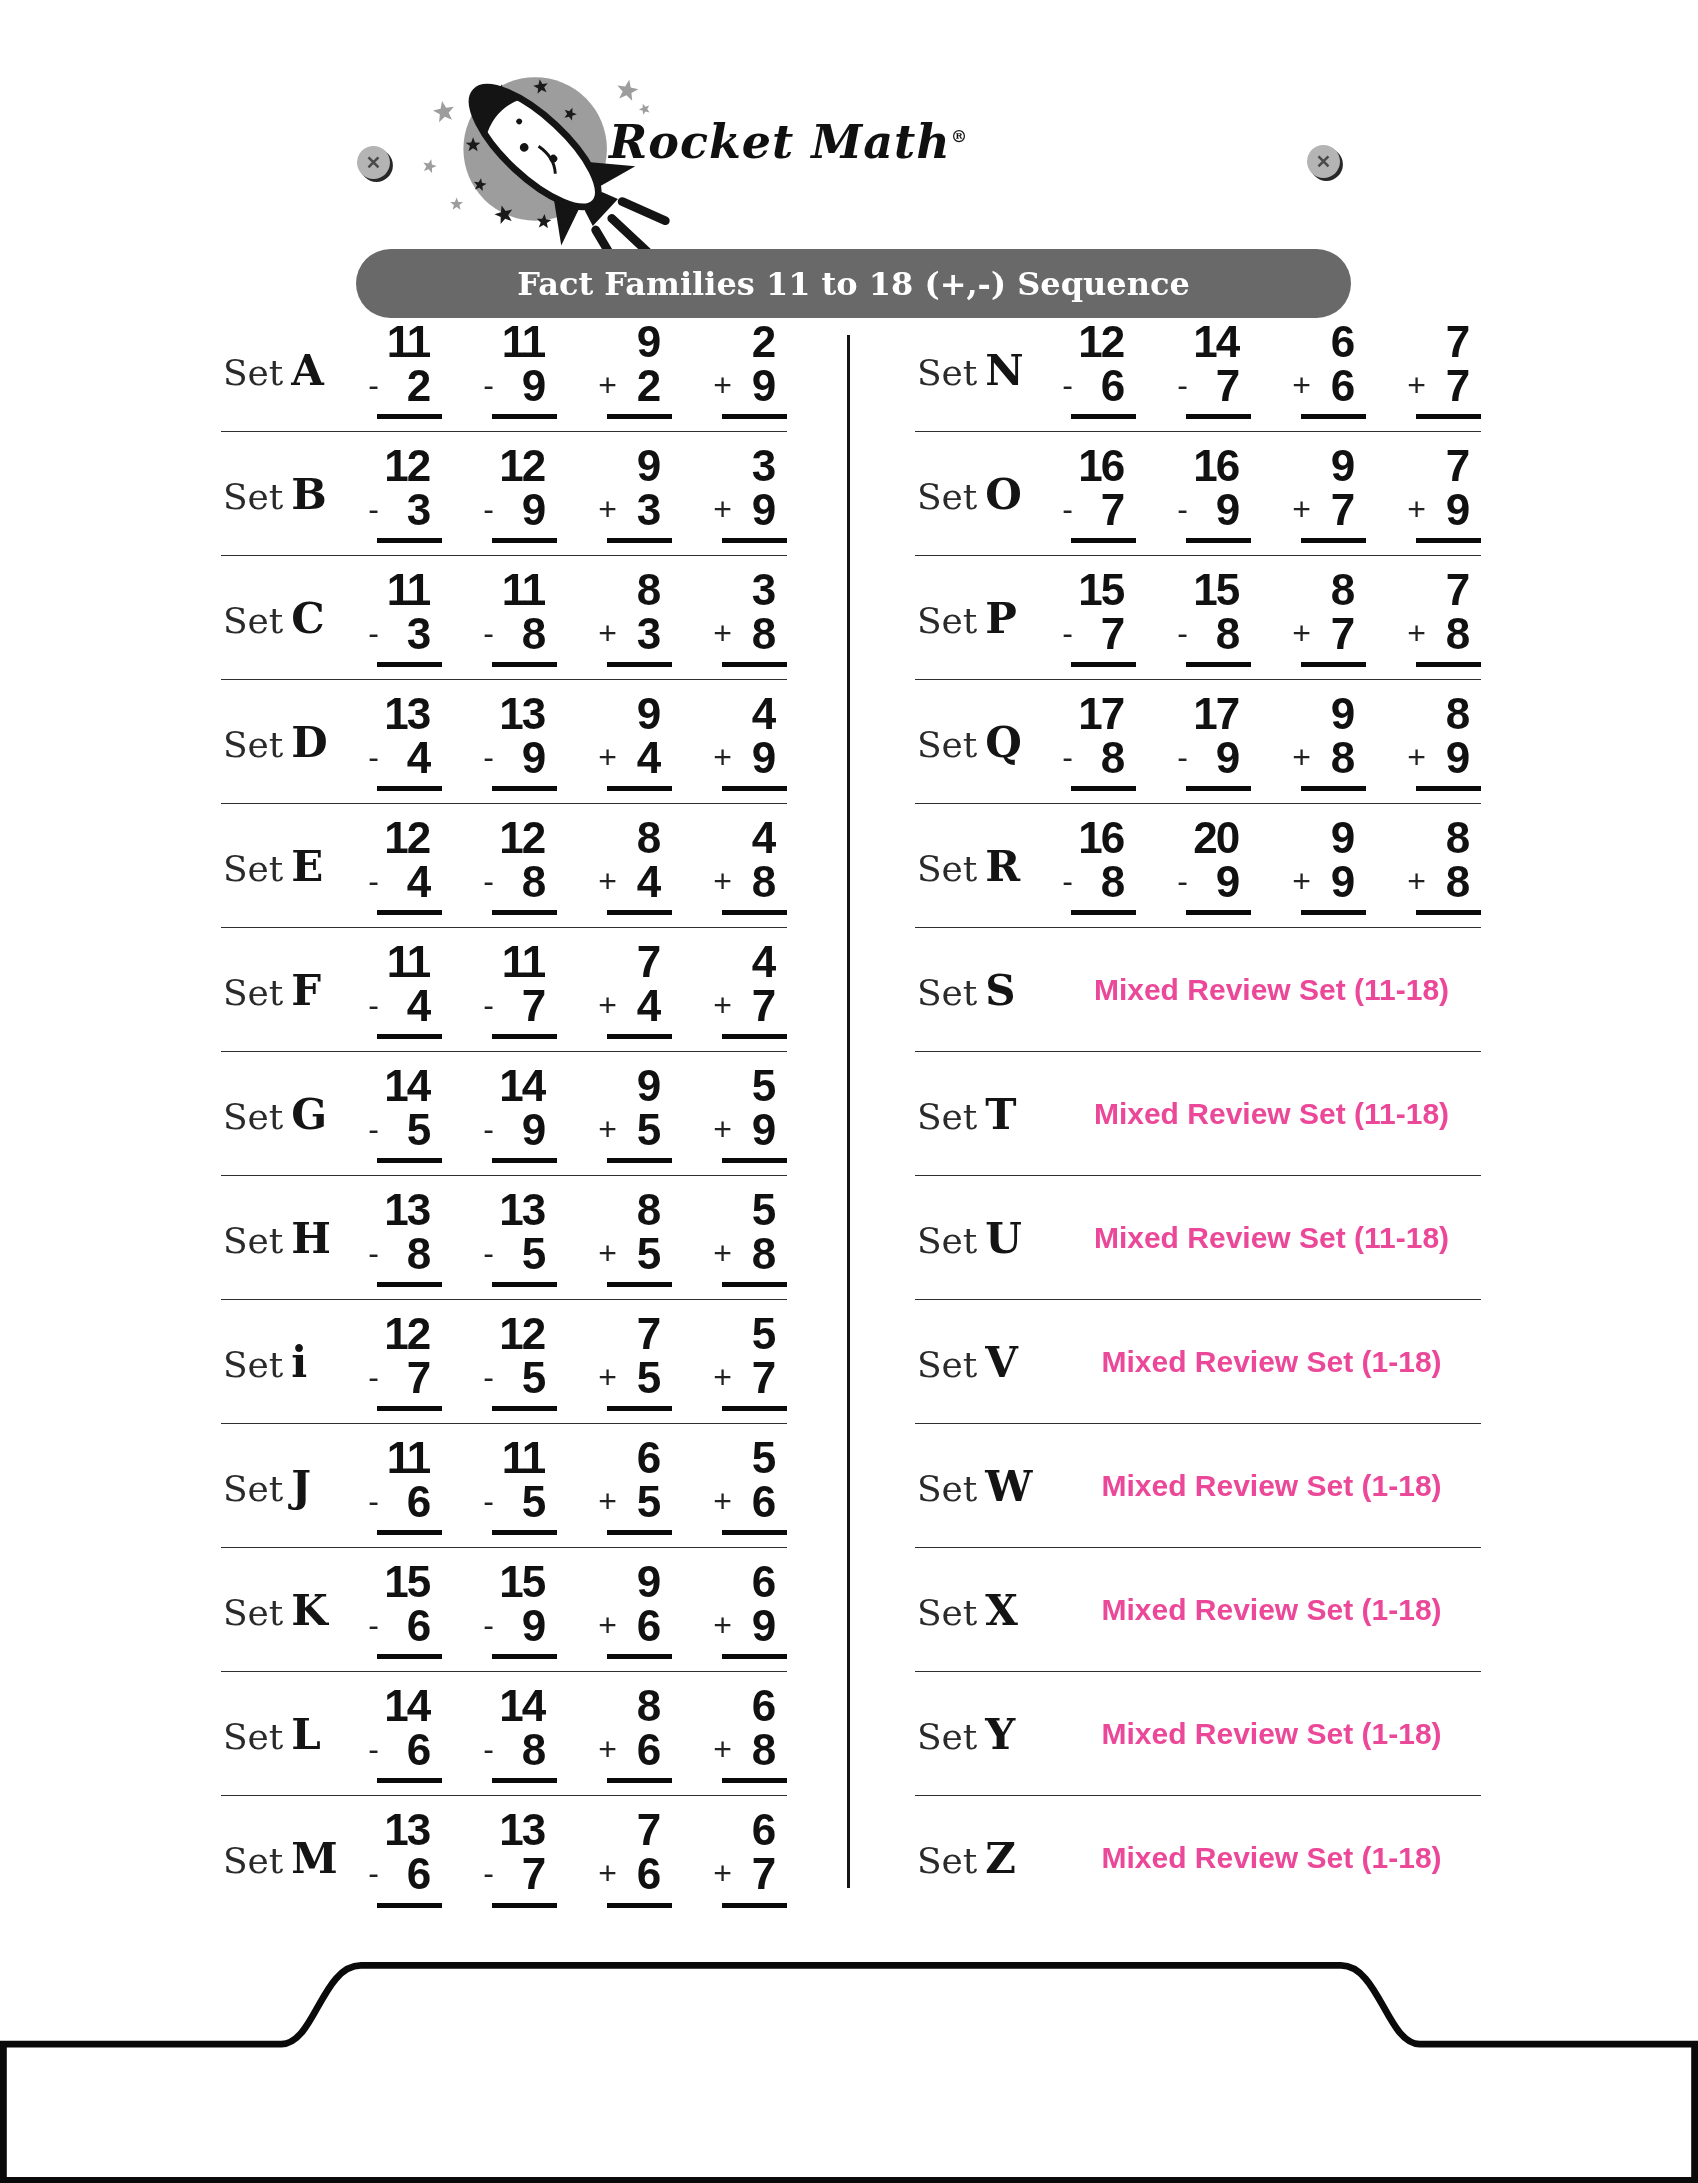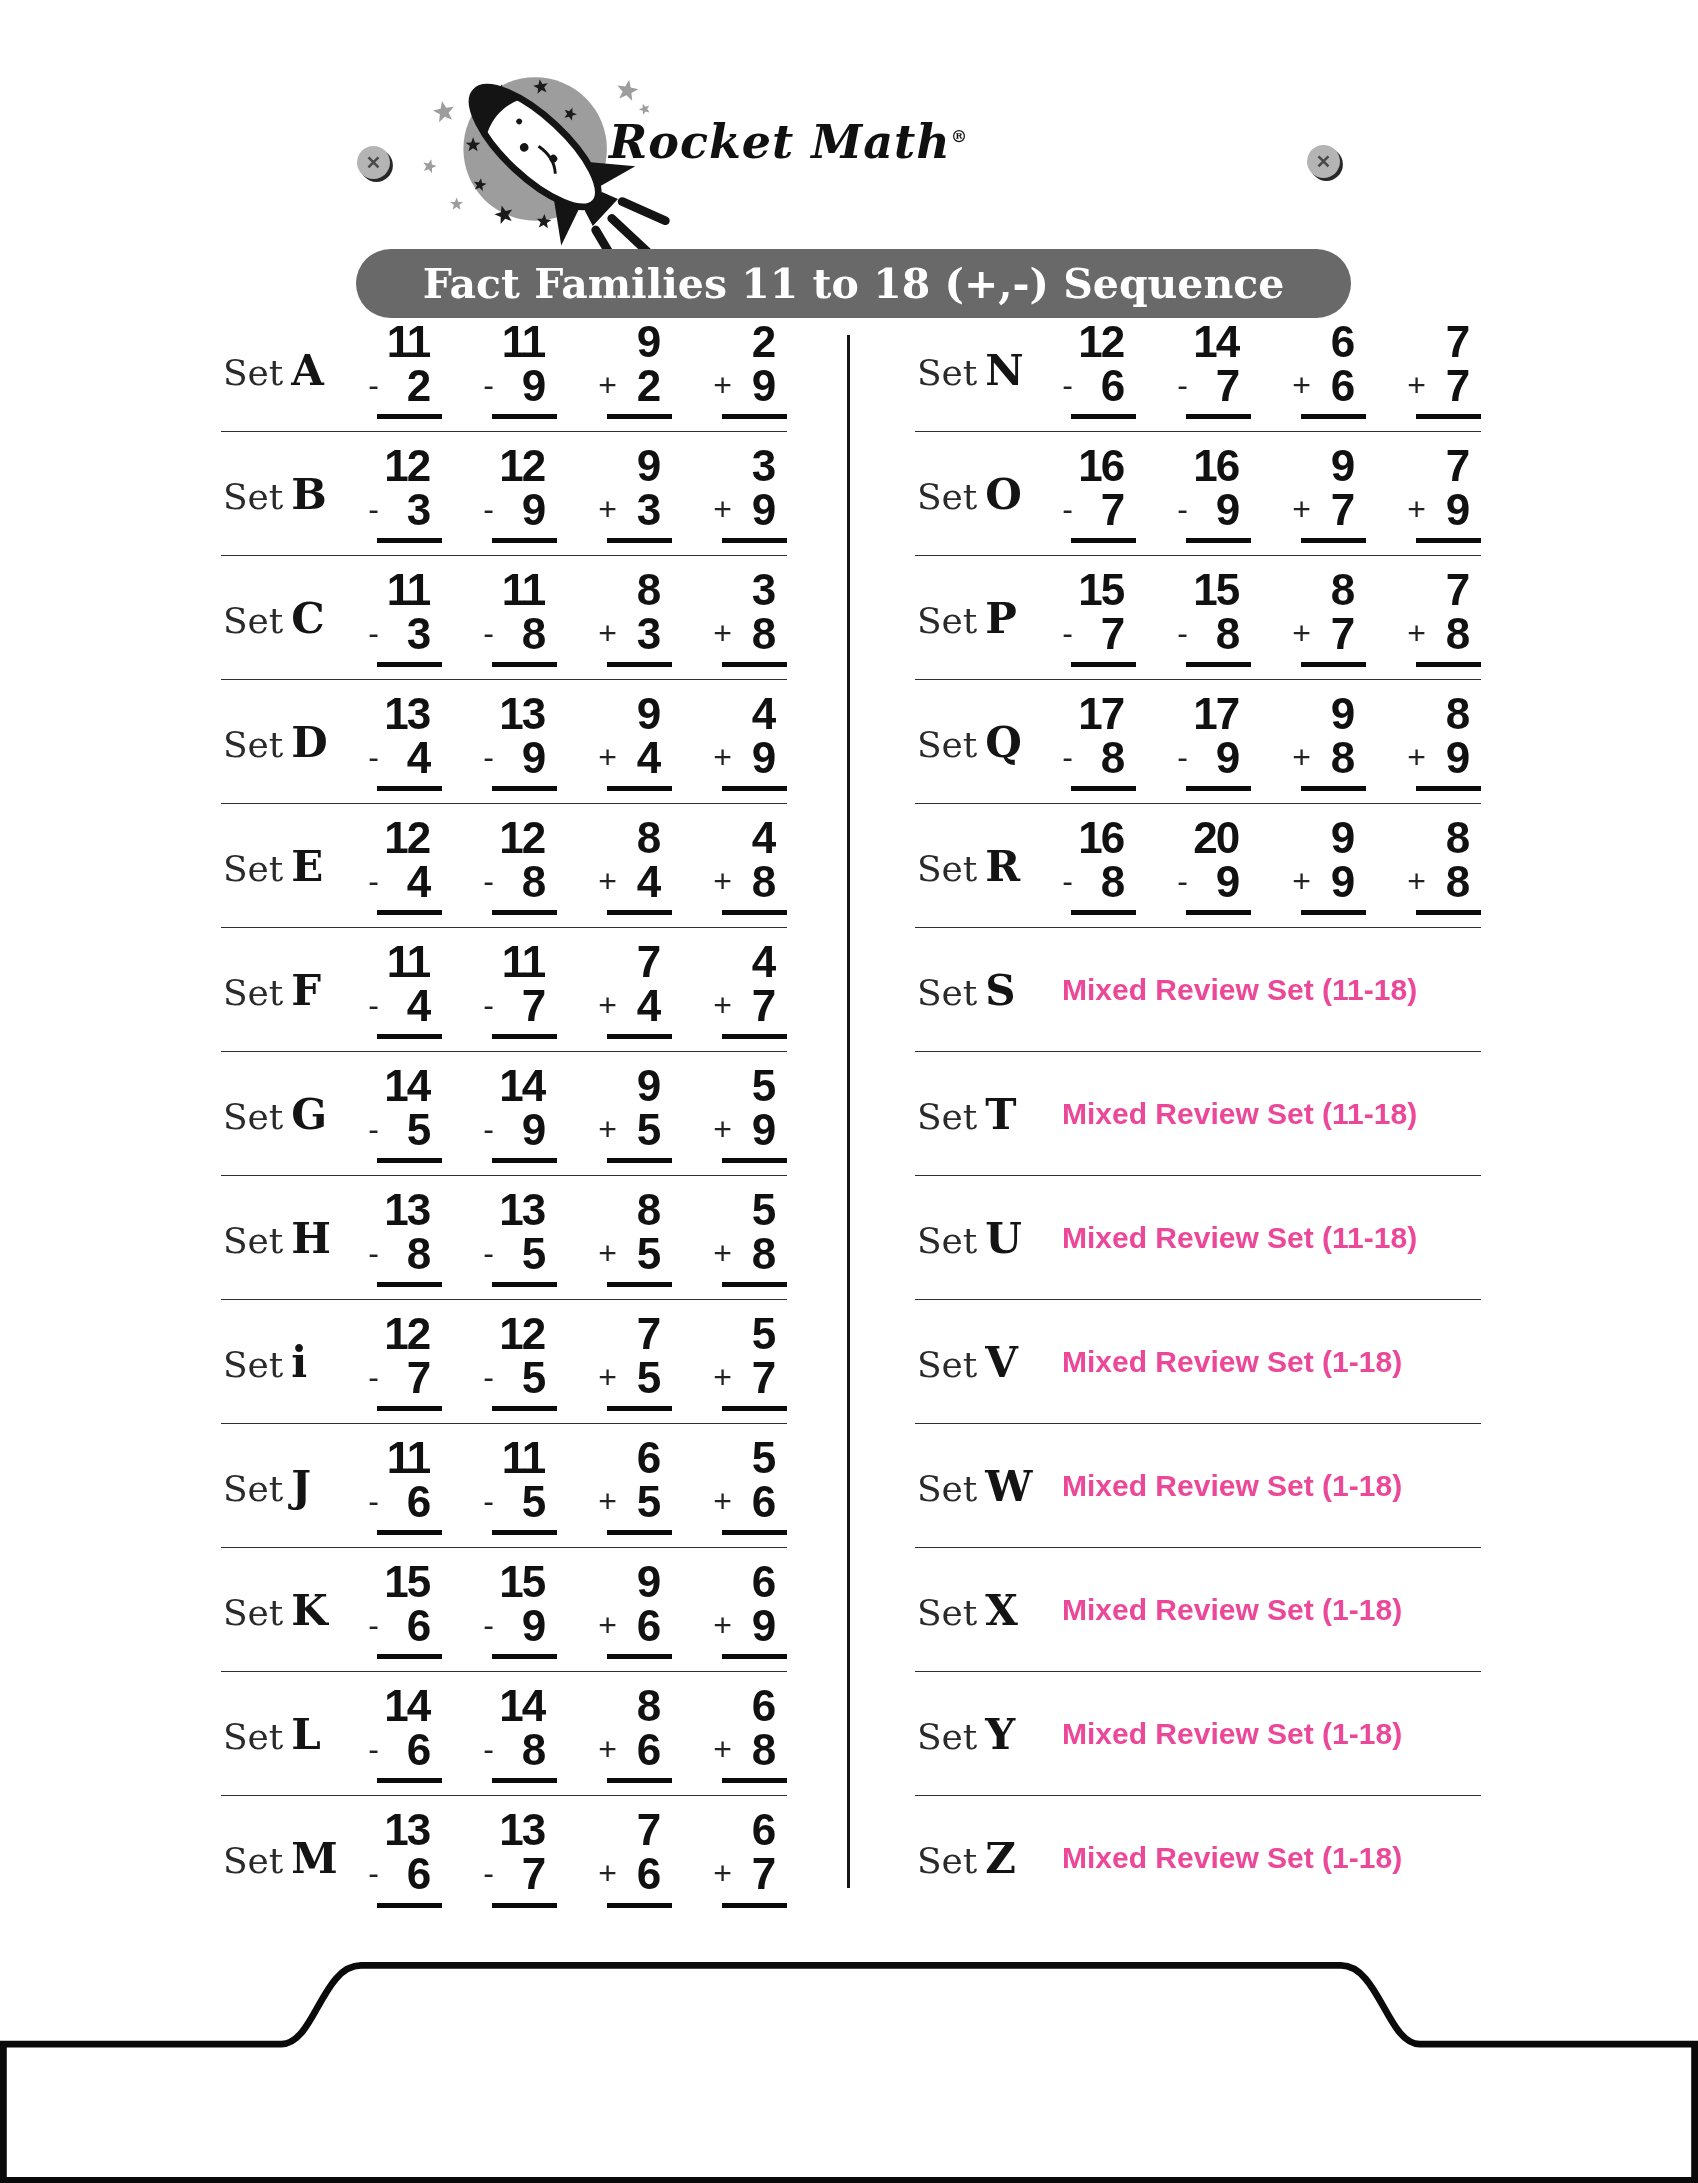--- a/index.html
+++ b/index.html
@@ -40,41 +40,41 @@
 
   .banner {
     position: absolute; left: 356px; top: 249px;
     width: 995px; height: 69px;
     background: #696969;
     border-radius: 35px;
     display: flex; align-items: center; justify-content: center;
   }
   .banner-text {
     font-family: "DejaVu Serif", serif;
-    font-weight: 700; font-size: 41px; color: #ffffff;
+    font-weight: 700; font-size: 32px; color: #ffffff;
     letter-spacing: 0; white-space: nowrap;
   }
 
   
   .col { position: absolute; top: 308px; width: 566px; }
   .col-left  { left: 221px; }
   .col-right { left: 915px; }
   .divider {
     position: absolute; left: 847px; top: 335px;
     width: 2.9px; height: 1553px; background: #151515;
   }
 
   .row {
     position: relative; height: 124px;
     border-bottom: 1.9px solid #2e2e2e;
     display: flex; align-items: center;
     justify-content: flex-end; gap: 50px;
   }
   .row.last { border-bottom: none; }
-  .row.mixed { justify-content: flex-start; }
+  .row.mixed { justify-content: center; }
 
   .set-label {
     position: absolute; left: 1.9px; top: 50%;
     transform: translateY(-50%);
     white-space: nowrap;
   }
   .set-word  { font-family: "DejaVu Serif", serif; font-size: 36px; color: #2a2a2a; }
   .set-letter{ font-family: "DejaVu Serif", serif; font-size: 42px; font-weight: 700; color: #141414; margin-left: 7.8px; }
 
   .problem { width: 65px; }

